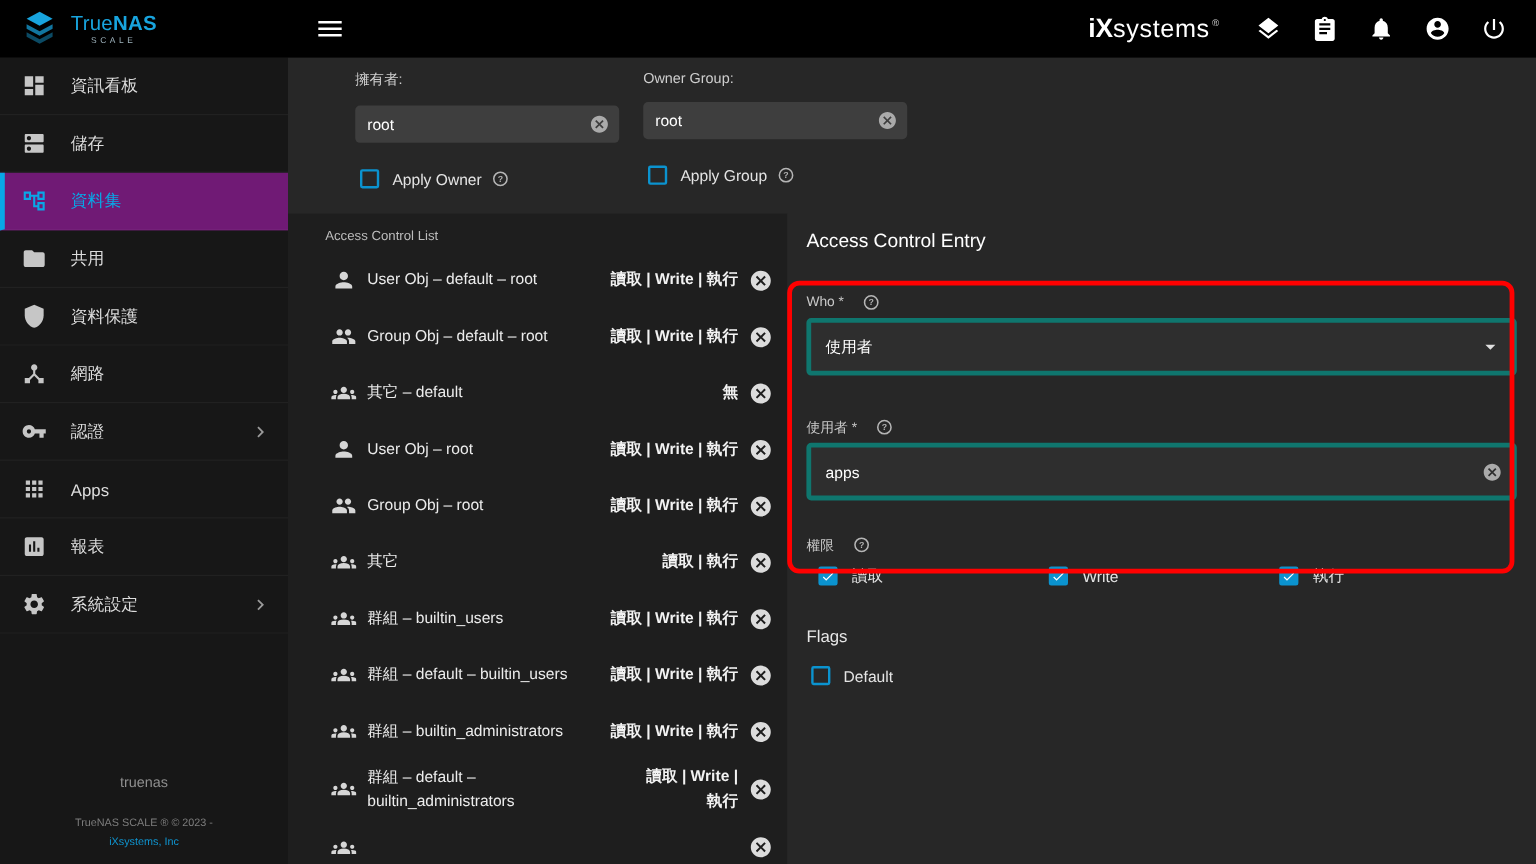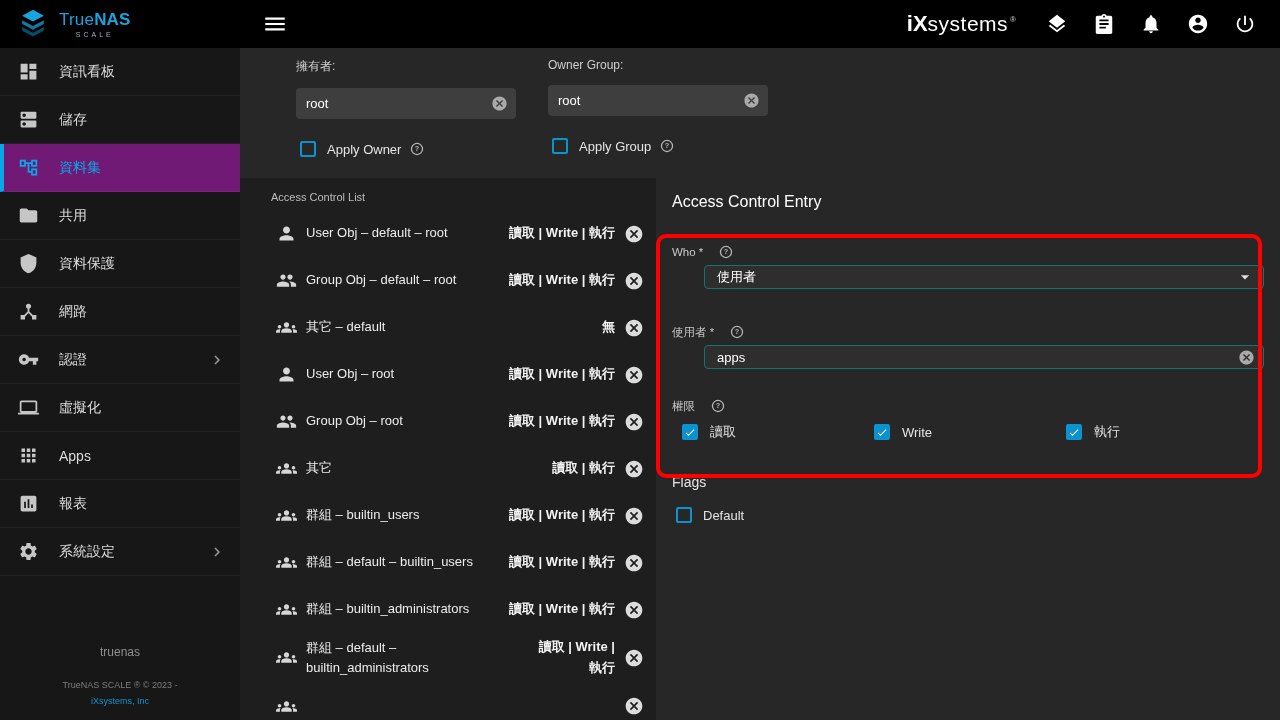--- a/index.html
+++ b/index.html
@@ -50,21 +50,21 @@
   .nav-item.active .icon { color:#08a7e7; }
   .sidebar-footer { margin-top:auto; text-align:center; padding-bottom:14px; }
   .host-name { font-size:12px; color:#8f8f8f; margin-bottom:21px; }
   .copyright { font-size:9px; color:#7d7d7d; margin-bottom:6px; }
   .company { font-size:9px; color:#0f94cf; cursor:pointer; }
 
   
   .main { position:absolute; left:240px; top:48px; width:1040px; height:672px; background:#272727; overflow:hidden; }
 
   
-  .owner-section { position:absolute; left:56px; top:10px; display:flex; gap:32px; }
+  .owner-section { position:absolute; left:56px; top:10px; display:flex; gap:20px; }
   .field-col { width:220px; }
   .field-label { display:block; font-size:12px; color:#cfcfcf; margin-bottom:13px; }
   .textbox {
     position:relative; display:flex; align-items:center; height:31px;
     background:#3e3e3e; border-radius:4px; padding:0 8px 0 10px;
   }
   .textbox input {
     flex:1; min-width:0; background:transparent; border:none; outline:none;
     color:#fff; font-size:13px; font-family:inherit;
   }
@@ -94,21 +94,21 @@
   .acl-row .remove { width:20px; height:20px; color:#dcdcdc; cursor:pointer; flex:none; }
   .acl-row.wrap .acl-name { max-width:150px; }
   .acl-row.wrap .acl-perms { max-width:86px; white-space:normal; }
 
   
   .ace-panel { position:absolute; left:416px; top:130px; right:0; bottom:0; padding:14px 16px 0 16px; }
   .ace-title { font-size:16px; font-weight:500; color:#fff; line-height:20px; margin-bottom:33px; }
   .label-row { display:flex; align-items:center; gap:7px; height:14px; margin-bottom:6px; }
   .small-label { font-size:11.5px; color:#c9c9c9; }
   .selectbox, .textbox.outlined {
-    height:24px; background:#2e2e2e; border:1px solid #0f766e; border-radius:4px;margin-left:32px;
+    height:48px; background:#2e2e2e; border:4px solid #0f766e; border-radius:4px;
   }
   .selectbox { display:flex; align-items:center; padding:0 8px 0 12px; cursor:pointer; margin-bottom:36px; }
   .select-value { flex:1; font-size:13px; color:#fff; }
   .caret { width:20px; height:20px; color:#e0e0e0; flex:none; }
   .ace-panel .textbox.outlined { margin-bottom:30px; padding-left:12px; }
   .perm-row { display:flex; padding-left:10px; margin-top:10px; margin-bottom:34px; }
   .perm-item { width:192px; display:flex; align-items:center; }
   .perm-item .cb-label { margin-left:12px; }
   .flags-label { font-size:14px; color:#e6e6e6; line-height:14px; }
   .flags-row { display:flex; align-items:center; margin-top:18px; margin-left:4px; }
@@ -237,28 +237,20 @@
         <span class="nav-label">認證</span>
         <span class="icon chev">
           <svg viewBox="0 0 24 24">
             <path d="M8.59 16.59L13.17 12 8.59 7.41 10 6l6 6-6 6z"></path>
           </svg>
         </span>
       </div>
       <div class="nav-item">
         <span class="icon">
           <svg viewBox="0 0 24 24">
-            <path d="M20 18c1.1 0 1.99-.9 1.99-2L22 6c0-1.1-.9-2-2-2H4c-1.1 0-2 .9-2 2v10c0 1.1.9 2 2 2H0v2h24v-2h-4zM4 6h16v10H4V6z"></path>
-          </svg>
-        </span>
-        <span class="nav-label">虛擬化</span>
-      </div>
-      <div class="nav-item">
-        <span class="icon">
-          <svg viewBox="0 0 24 24">
             <path d="M4 8h4V4H4v4zm6 12h4v-4h-4v4zm-6 0h4v-4H4v4zm0-6h4v-4H4v4zm6 0h4v-4h-4v4zm6-10v4h4V4h-4zm-6 4h4V4h-4v4zm6 6h4v-4h-4v4zm0 6h4v-4h-4v4z"></path>
           </svg>
         </span>
         <span class="nav-label">Apps</span>
       </div>
       <div class="nav-item">
         <span class="icon">
           <svg viewBox="0 0 24 24">
             <path d="M19 3H5c-1.1 0-2 .9-2 2v14c0 1.1.9 2 2 2h14c1.1 0 2-.9 2-2V5c0-1.1-.9-2-2-2zM9 17H7v-7h2v7zm4 0h-2V7h2v10zm4 0h-2v-4h2v4z"></path>
           </svg>

